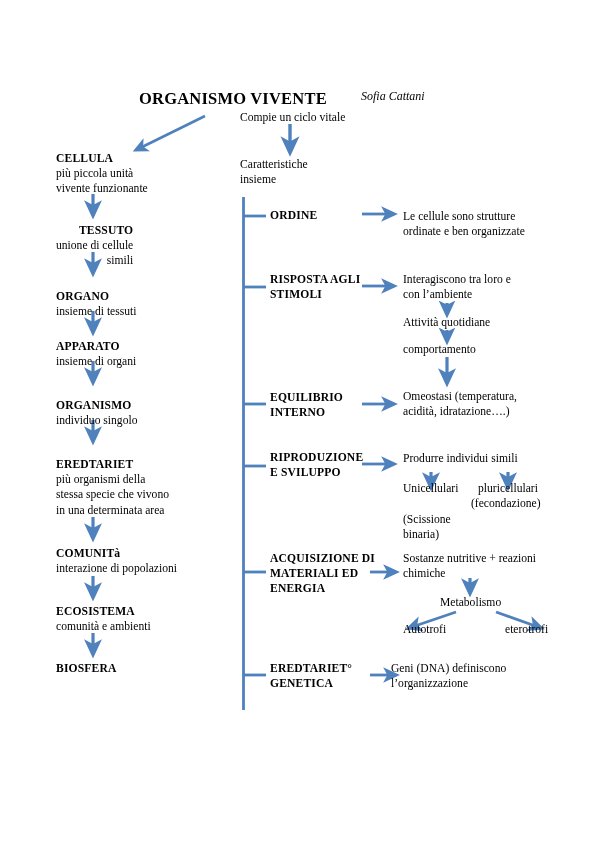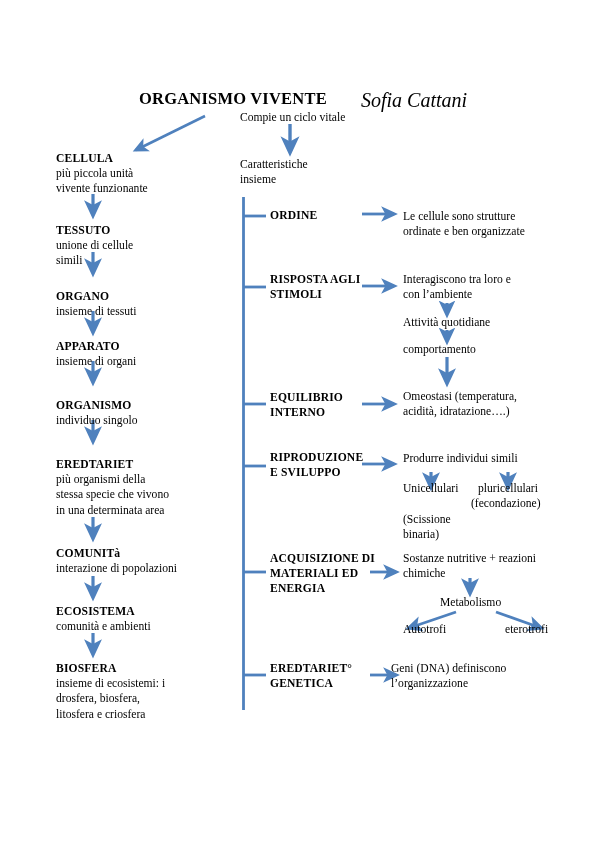--- a/index.html
+++ b/index.html
@@ -27,21 +27,21 @@
   
   .doc-title {
     left: 139px; top: 89px;
     font-size: 16.5px;
     font-weight: bold;
     letter-spacing: 0.2px;
     white-space: nowrap;
   }
   .author {
     left: 361px; top: 89px;
-    font-size: 20px;
+    font-size: 12px;
     font-style: italic;
     white-space: nowrap;
   }
 
   
   .blk {
     font-size: 11.6px;
     line-height: 15.2px;
     white-space: pre-line;
   }
@@ -121,21 +121,21 @@
   <div class="abs blk nowrap" style="left:240px; top:110px;">Compie un ciclo vitale</div>
   <div class="abs blk" style="left:240px; top:157px;">Caratteristiche
 insieme</div>
 
   <div class="abs" style="left:56px; top:151px;">
     <div class="blk bold">CELLULA</div>
     <div class="blk">più piccola unità
 vivente funzionante</div>
   </div>
 
-  <div class="abs" style="left:56px; top:223px;">
+  <div class="abs" style="left:56px; top:223px;text-align:right;">
     <div class="blk bold">TESSUTO</div>
     <div class="blk">unione di cellule
 simili</div>
   </div>
 
   <div class="abs" style="left:56px; top:289px;">
     <div class="blk bold">ORGANO</div>
     <div class="blk">insieme di tessuti</div>
   </div>
 
@@ -161,23 +161,20 @@
     <div class="blk">interazione di popolazioni</div>
   </div>
 
   <div class="abs" style="left:56px; top:604px;">
     <div class="blk bold">ECOSISTEMA</div>
     <div class="blk">comunità e ambienti</div>
   </div>
 
   <div class="abs" style="left:56px; top:661px;">
     <div class="blk bold">BIOSFERA</div>
-    <div class="blk">insieme di ecosistemi: i
-drosfera, biosfera,
-litosfera e criosfera</div>
   </div>
 
   <div class="abs blk bold" style="left:270px; top:208px;">ORDINE</div>
 
   <div class="abs blk bold" style="left:270px; top:272px;">RISPOSTA AGLI
 STIMOLI</div>
 
   <div class="abs blk bold" style="left:270px; top:390px;">EQUILIBRIO
 INTERNO</div>
 

